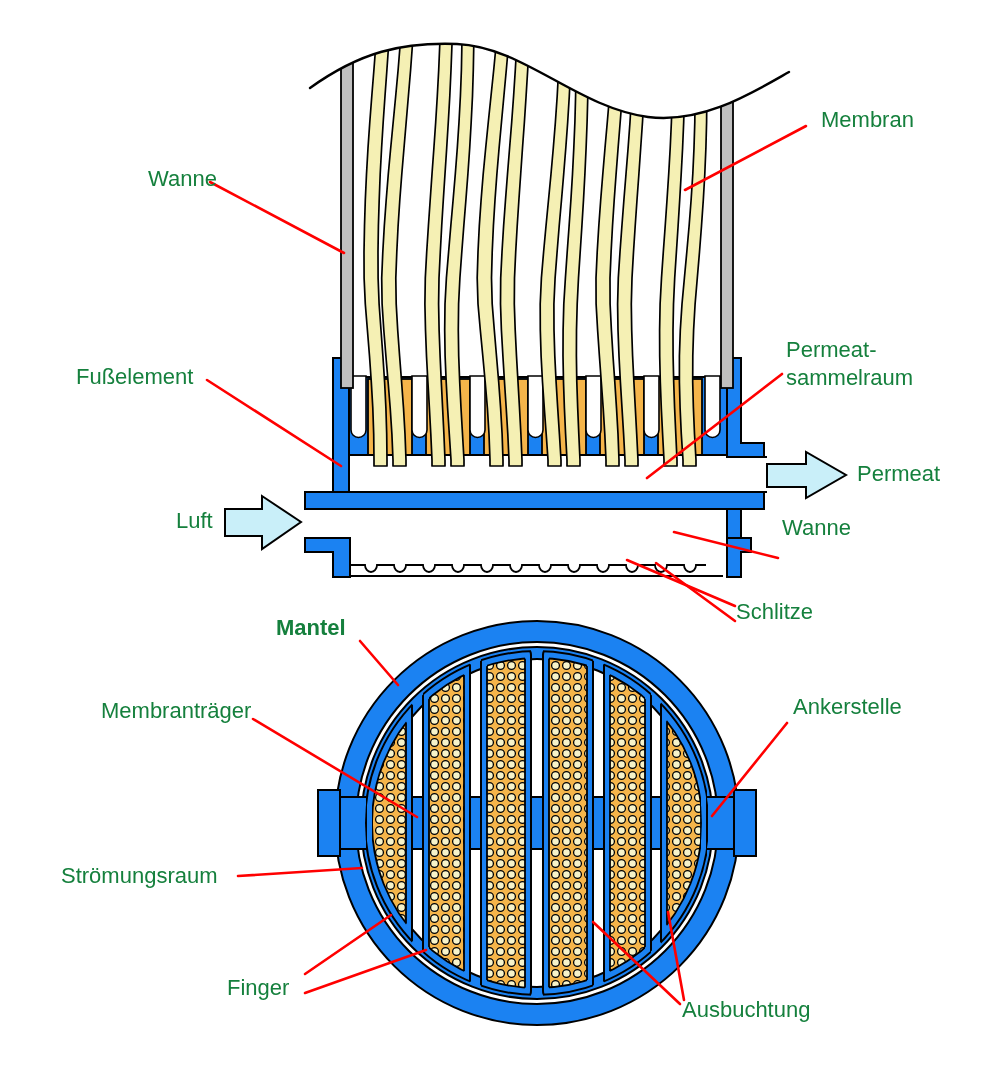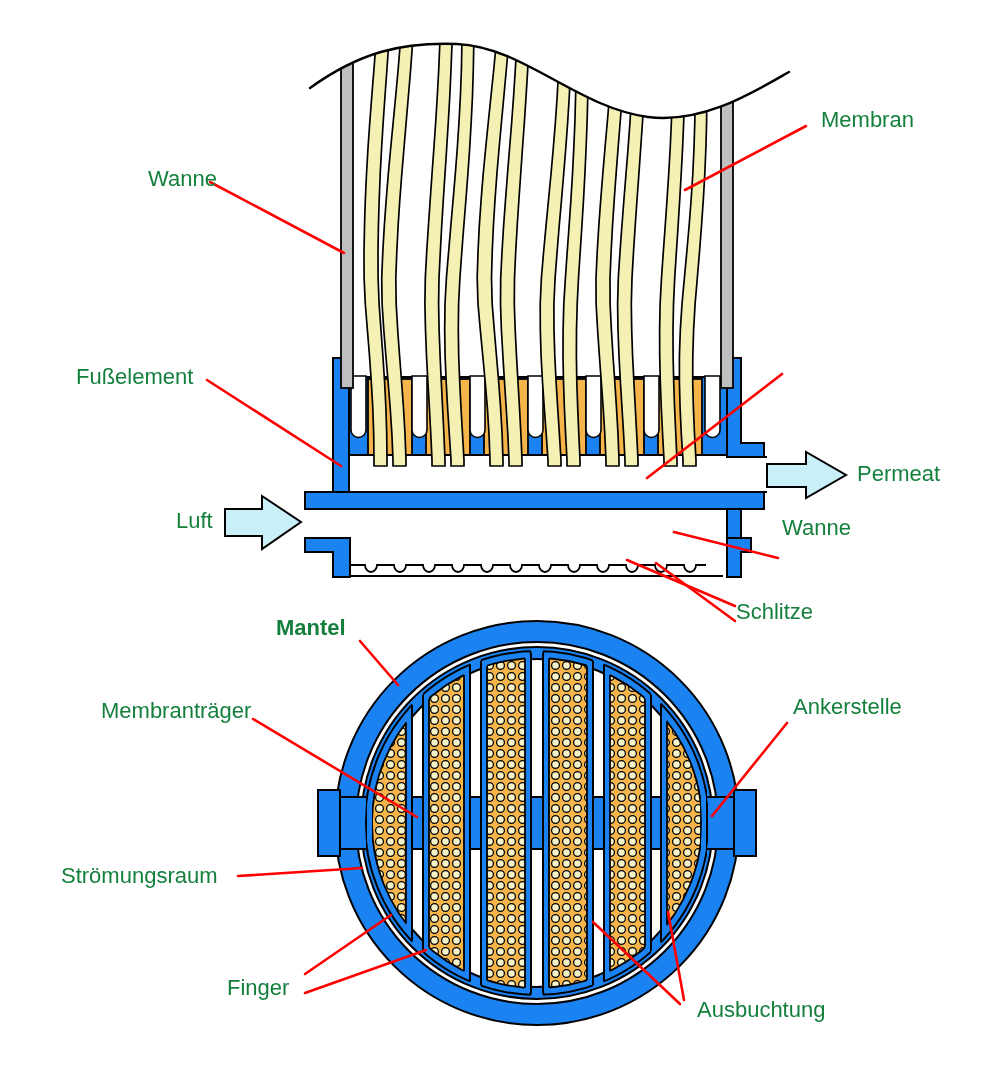--- a/index.html
+++ b/index.html
@@ -164,23 +164,25 @@
     <line class="leader" x1="305" y1="993" x2="426" y2="950"></line>
     <line class="leader" x1="680" y1="1004" x2="593" y2="922"></line>
     <line class="leader" x1="684" y1="1000" x2="668" y2="912"></line>
   </g>
 </svg>
 
 <div class="lbl" style="left:148px;top:165px;">Wanne</div>
 <div class="lbl" style="left:821px;top:106px;">Membran</div>
 <div class="lbl" style="left:76px;top:363px;">Fußelement</div>
 <div class="lbl" style="left:156px;top:507px;margin-left:20px;">Luft</div>
+<div class="lbl" style="left:786px;top:336px;">Permeat-
+sammelraum</div>
 <div class="lbl" style="left:857px;top:460px;">Permeat</div>
 <div class="lbl" style="left:782px;top:514px;">Wanne</div>
 <div class="lbl" style="left:736px;top:598px;">Schlitze</div>
 <div class="lbl" style="left:276px;top:614px;font-weight:bold;">Mantel</div>
 <div class="lbl" style="left:77px;top:697px;margin-left:24px;">Membranträger</div>
 <div class="lbl" style="left:793px;top:693px;text-align:right;">Ankerstelle</div>
 <div class="lbl" style="left:61px;top:862px;">Strömungsraum</div>
 <div class="lbl" style="left:227px;top:974px;">Finger</div>
-<div class="lbl" style="left:697px;top:996px;">Ausbuchtung</div>
+<div class="lbl" style="left:682px;top:996px;">Ausbuchtung</div>
 
 </div>
 
 </body></html>

